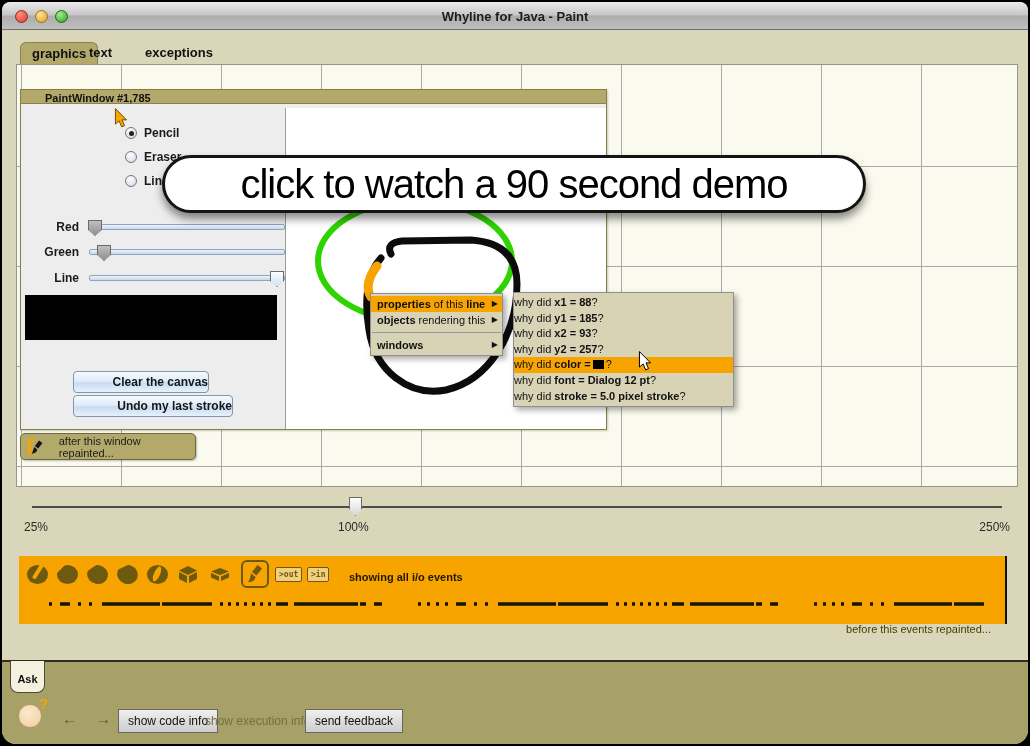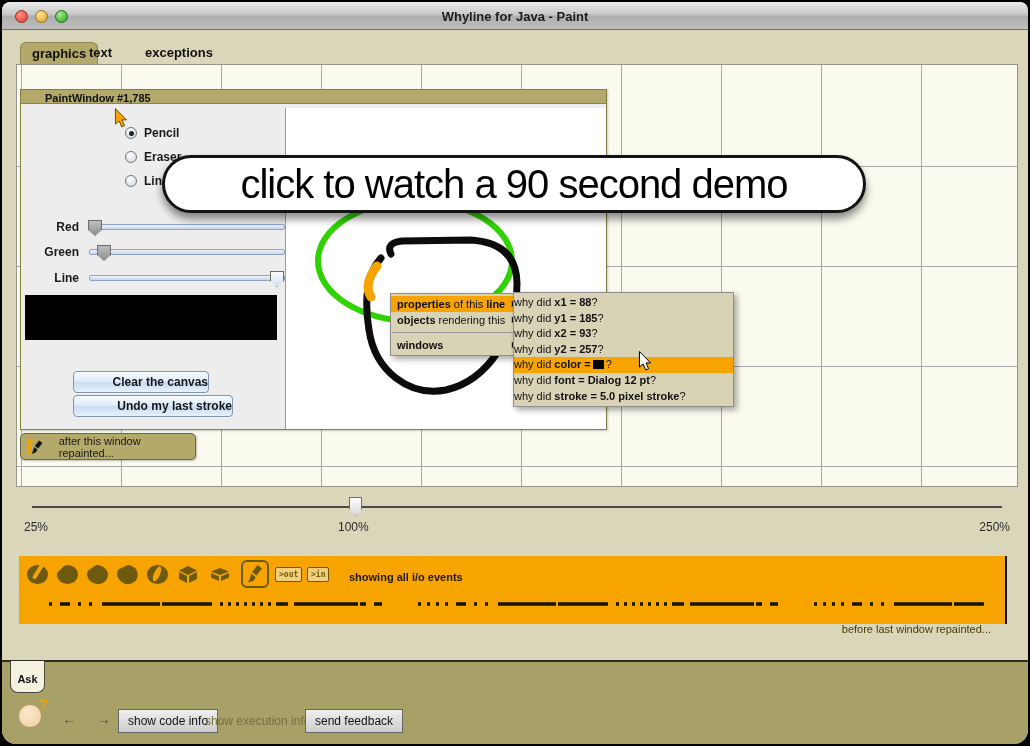--- a/index.html
+++ b/index.html
@@ -58,21 +58,21 @@
              padding:0 6px;font-size:11px;color:#1a1a1a;box-shadow:1px 1px 2px rgba(0,0,0,.25);}
   
   .callout{position:absolute;left:160px;top:153px;width:704px;height:58px;background:#fff;
            border:3px solid #141414;border-radius:30px;z-index:40;
            box-shadow:0 6px 9px rgba(0,0,0,.45);
            font-size:40px;letter-spacing:-1px;color:#000;text-align:center;line-height:52px;}
   
   .menu{position:absolute;background:#D8D3B5;border:1px solid #8f8f8f;z-index:30;
         box-shadow:3px 3px 6px rgba(0,0,0,.35);font-size:11px;color:#111;padding:2px 0;}
   .menu span{white-space:pre;}
-  .m1{left:388px;top:291px;width:133px;}
+  .m1{left:368px;top:291px;width:133px;}
   .m2{left:511px;top:290px;width:221px;}
   .mrow{position:relative;height:16px;line-height:16px;padding:0 6px;}
   .m2 .mrow{height:15.6px;line-height:15.6px;padding:0 0;}
   .mrow.hl{background:#F7A300;}
   .mrow .b{font-weight:700;}
   .marrow{position:absolute;right:4px;top:0;font-size:8px;}
   .msep{height:1px;background:#999;margin:4px 1px;}
   .mswatch{display:inline-block;width:11px;height:9px;background:#000;margin:0 2px;vertical-align:-1px;}
   
   .cursor{position:absolute;z-index:50;}
@@ -251,21 +251,21 @@
         <path d="M12.5,1 l4.5,3.5 -5.5,7 -4.5,-3.5 z" fill="#6e5a0e"></path>
         <path d="M6.2,9.5 l4.3,3.4 c-0.3,3.2 -2.8,4.8 -7.5,5.3 c1.6,-2 2,-4.4 3.2,-8.7 z" fill="#6e5a0e"></path>
       </svg>
     </div>
     <div class="tl-btn" style="left:256px">&gt;out</div>
     <div class="tl-btn" style="left:288px">&gt;in</div>
     <div class="tl-status">showing all i/o events</div>
     <svg style="position:absolute;left:30px;top:44px" width="935" height="8">
       <line x1="0" y1="4" x2="935" y2="4" stroke="#151500" stroke-width="3.5" stroke-dasharray="3,8,10,8,3,8,3,10,58,2,50,8,3,5,3,5,3,5,3,5,3,5,3,5,3,5,12,6,64,2,6,8,8,36,3,6,3,6,3,6"></line>
     </svg>
-    <div class="tl-note">before last window repainted...</div>
+    <div class="tl-note">before this events repainted...</div>
   </div>
 
   <div class="bpanel"></div>
   <div class="asktab">Ask</div>
   <div class="face"></div>
   <div class="face-q">?</div>
   <div class="navarrow" style="left:60px">←</div>
   <div class="navarrow" style="left:94px">→</div>
   <button class="fbtn" style="left:116px">show code info</button>
   <div class="ftext" style="left:203px">show execution info</div>

